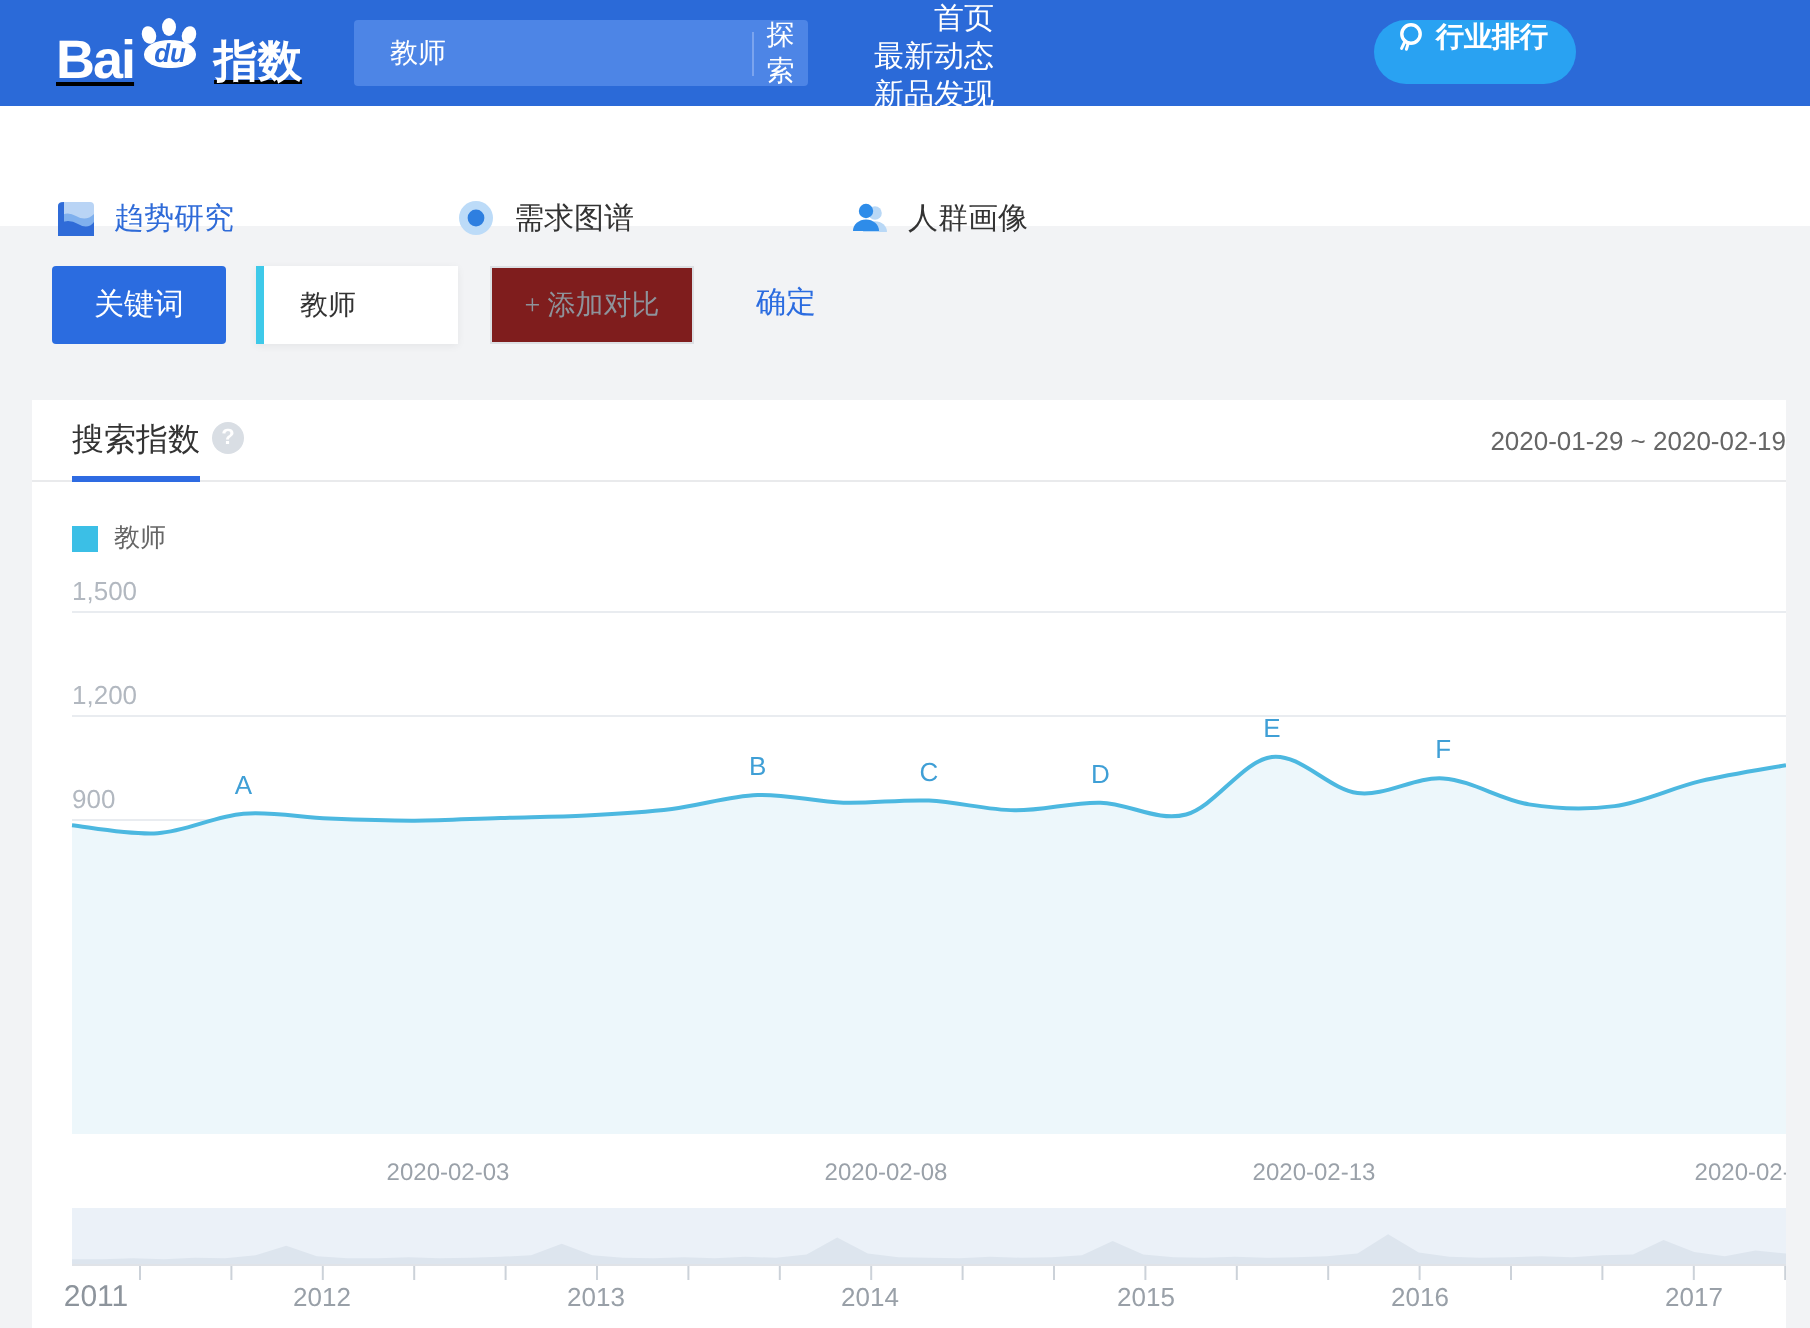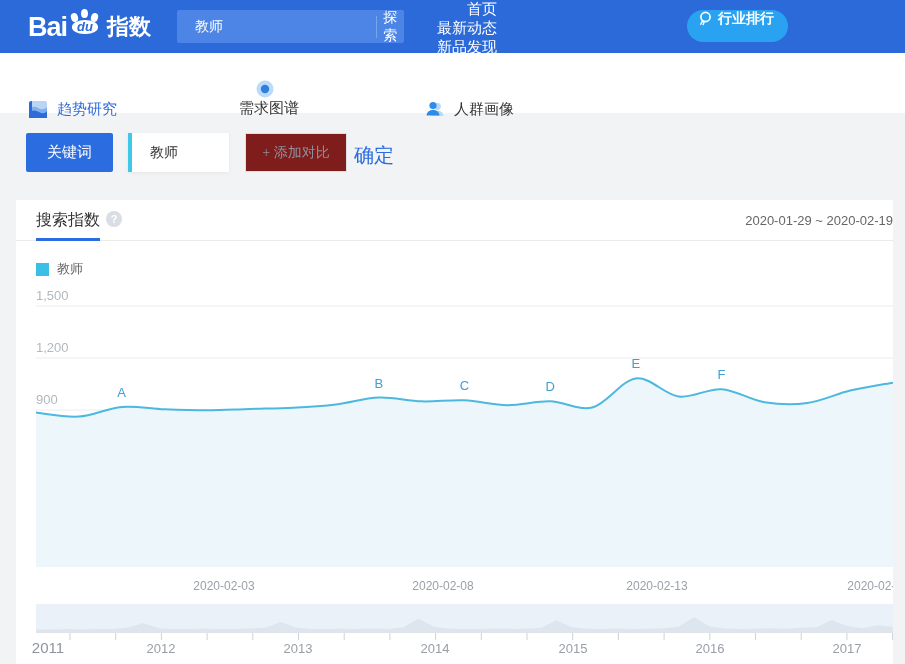--- a/index.html
+++ b/index.html
@@ -2,21 +2,21 @@
 <html><head>
 <meta charset="utf-8">
 <style>
   * { margin:0; padding:0; box-sizing:border-box; }
   html,body { width:905px; height:664px; overflow:hidden; background:#f2f3f5;
     font-family:"Liberation Sans","DejaVu Sans",sans-serif; }
 
   
   .header { position:absolute; left:0; top:0; width:905px; height:53px;
     background:#2b6ad8; display:flex; align-items:center; }
-  .logo { display:flex; align-items:center; margin-left:28px; cursor:pointer; }
+  .logo { display:flex; align-items:flex-end; margin-left:28px; cursor:pointer;text-decoration:underline; }
   .logo .bai { color:#fff; font-size:27px; font-weight:bold; letter-spacing:-1px; line-height:30px; }
   .paw { position:relative; width:34px; height:36px; margin:0 1px; }
   .paw .toe { position:absolute; background:#fff; border-radius:50%; }
   .toe.t1 { width:7px; height:9px; left:3px; top:4px; transform:rotate(-20deg); }
   .toe.t2 { width:7px; height:9px; left:13px; top:0; }
   .toe.t3 { width:7px; height:9px; left:23px; top:4px; transform:rotate(20deg); }
   .paw .pad { position:absolute; left:4px; top:11px; width:26px; height:14px;
     background:#fff; border-radius:50% 50% 46% 46%; display:flex; align-items:center; justify-content:center; }
   .paw .pad span { color:#2b6ad8; font-size:13px; font-weight:bold; font-style:italic; }
   .logo .suffix { color:#fff; font-size:22px; font-weight:bold; line-height:28px; margin-left:4px; }
@@ -31,33 +31,33 @@
   .rank-pill { position:absolute; left:687px; top:10px; height:32px; padding:0 14px 0 10px;
     background:#29a2f2; border-radius:16px; display:flex; align-items:flex-start; cursor:pointer; }
   .rank-pill span { color:#fff; font-size:14px; font-weight:bold; margin-left:4px; }
 
   
   .tabbar { position:absolute; left:0; top:53px; width:905px; height:60px; background:#fff; }
   .tab { position:absolute; top:0; height:60px; display:flex; align-items:center; cursor:pointer;margin-top:26px; }
   .tab .ticon { width:20px; height:20px; margin-right:9px; }
   .tab .tlabel { font-size:15px; color:#333; }
   .tab.active .tlabel { color:#2f6bd8; }
-  .tab1 { left:28px; } .tab2 { left:239px;flex-direction:column; } .tab3 { left:425px; }
+  .tab1 { left:28px; } .tab2 { left:228px; } .tab3 { left:425px; }
 
   
   .kwbar { position:absolute; left:0; top:113px; width:905px; height:87px; }
   .kw-btn { position:absolute; left:26px; top:20px; width:87px; height:39px; background:#2b6ce0;
     color:#fff; font-size:15px; border:none; border-radius:2px; cursor:pointer; font-family:inherit; }
   .kw-input { position:absolute; left:128px; top:20px; width:101px; height:39px; background:#fff;
     border-left:4px solid #3ec9e9; box-shadow:0 1px 4px rgba(0,0,0,0.06); }
   .kw-input input { width:100%; height:100%; border:none; outline:none; background:transparent;
     font-size:14px; color:#333; padding-left:18px; font-family:inherit; }
   .kw-add { position:absolute; left:245px; top:20px; width:102px; height:39px; background:#7f1d1d;
     border:1px solid #dcdfe3; color:#8e939b; font-size:14px; cursor:pointer; font-family:Liberation Serif, serif; }
-  .kw-confirm { position:absolute; left:354px; top:29px; font-size:20px; color:#2b6ce0;
+  .kw-confirm { position:absolute; left:378px; top:29px; font-size:15px; color:#2b6ce0;
     text-decoration:none; cursor:pointer; }
 
   
   .panel { position:absolute; left:16px; top:200px; width:877px; height:464px; background:#fff; }
   .panel-head { position:relative; height:41px; border-bottom:1px solid #e9eaec; }
   .panel-title { position:absolute; left:20px; top:10px; font-size:16px; color:#333; }
   .help-icon { position:absolute; left:90px; top:11px; width:16px; height:16px; border-radius:50%;
     background:#d9dee4; color:#fff; font-size:11px; font-weight:bold; text-align:center;
     line-height:16px; cursor:pointer; }
   .title-underline { position:absolute; left:20px; bottom:-1px; width:64px; height:3px; background:#2e6be2; }

